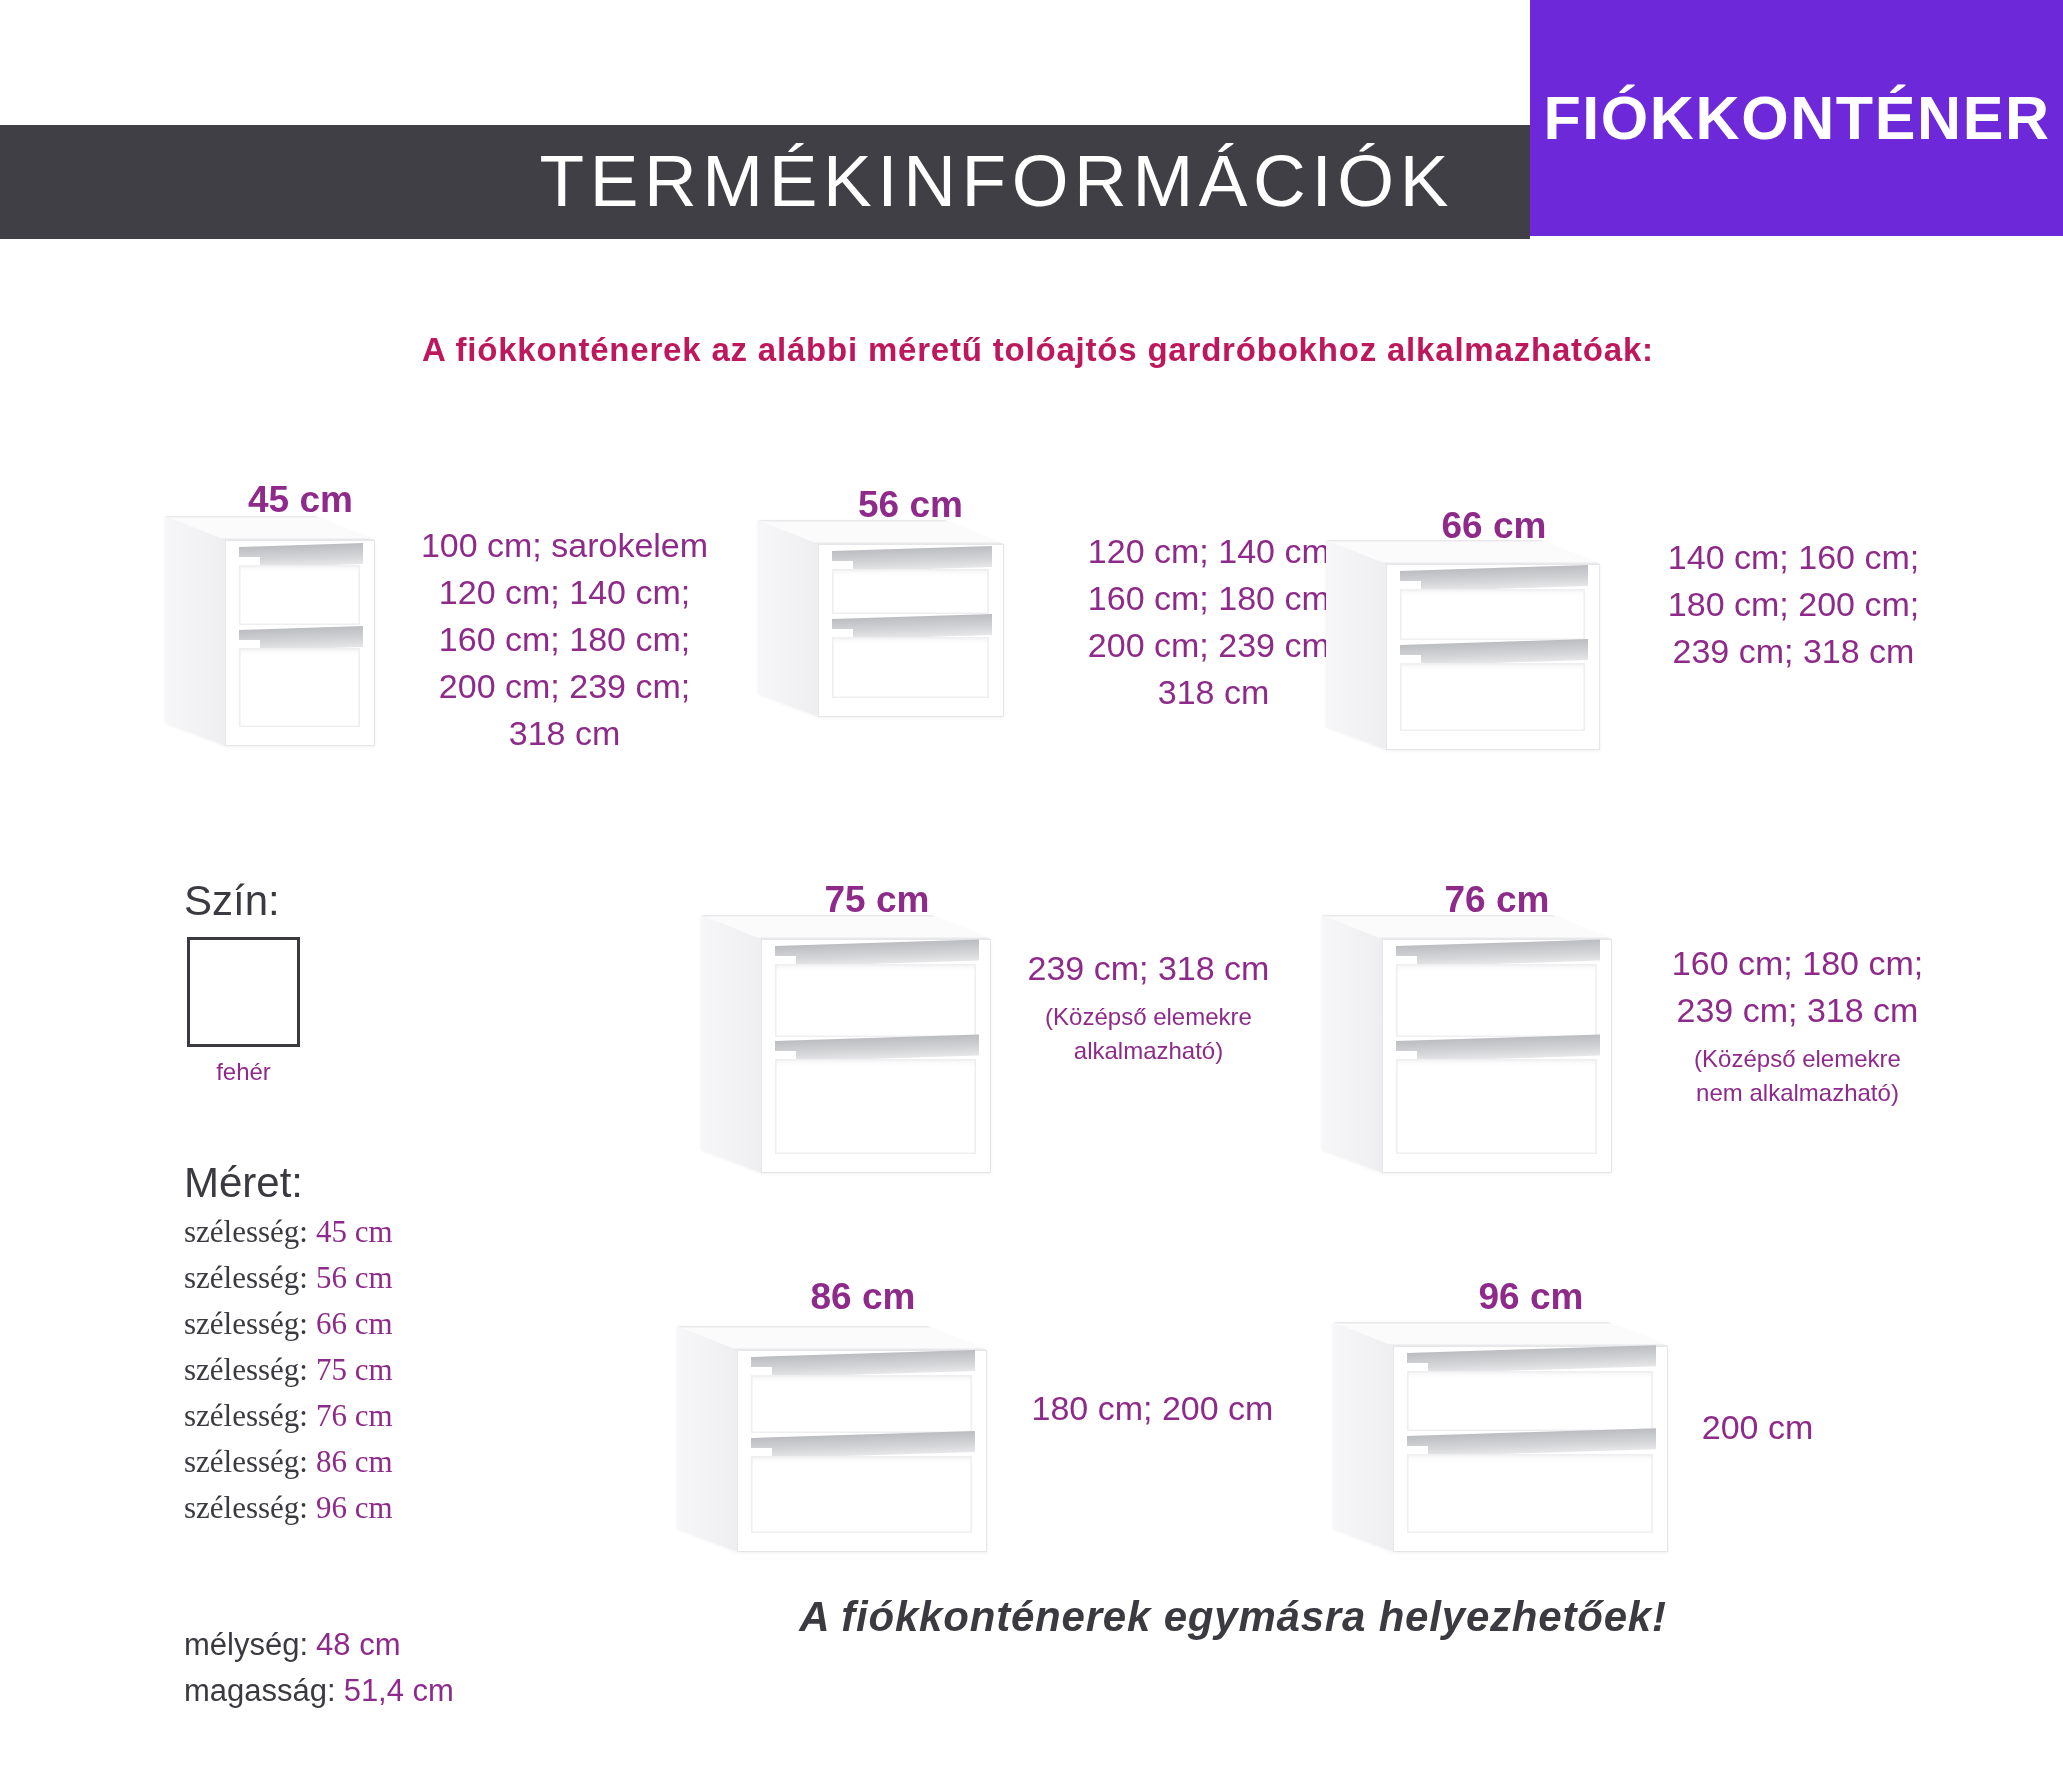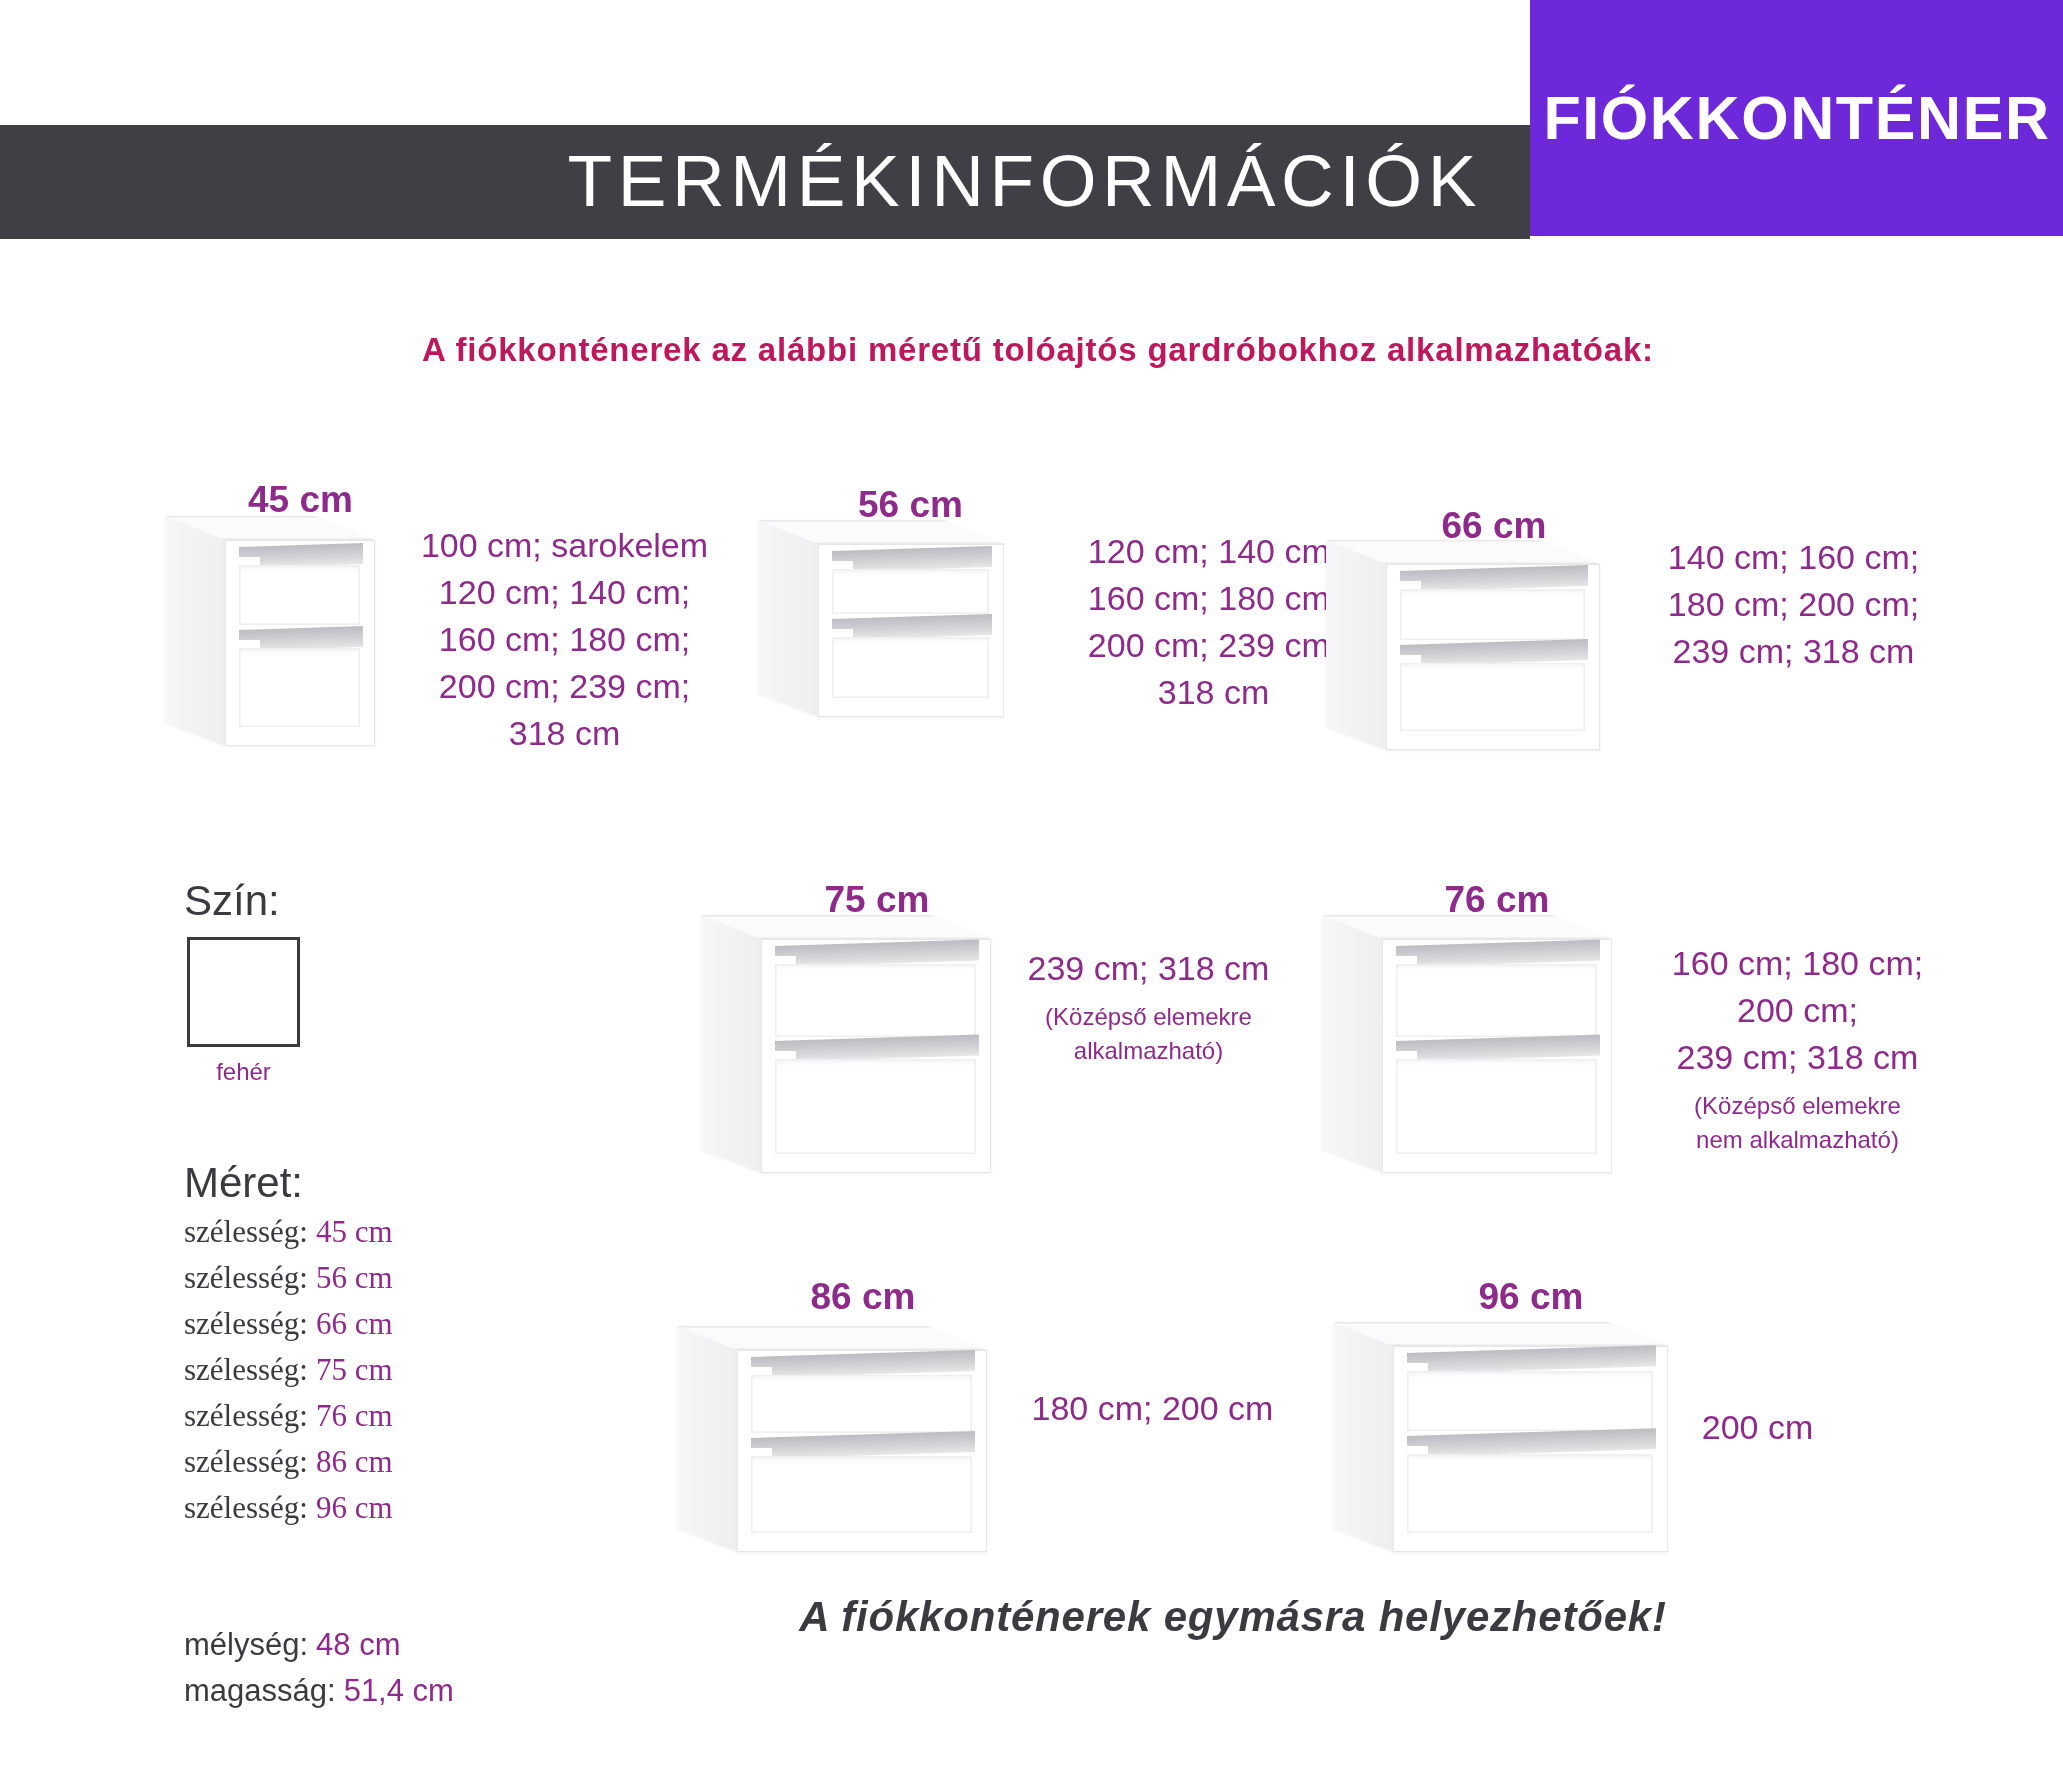--- a/index.html
+++ b/index.html
@@ -13,21 +13,21 @@
   
   .materials{
     position:absolute;left:176px;top:35px;
     font-size:32px;line-height:44px;color:#3b3a40;
   }
   .banner{
     position:absolute;left:0;top:125px;width:1530px;height:114px;
     background:#413f46;color:#ffffff;
     font-size:73px;font-weight:500;letter-spacing:5.6px;
     line-height:111px;text-align:right;
-    padding-right:48px;box-sizing:border-box;
+    padding-right:76px;box-sizing:border-box;
     white-space:nowrap;
   }
   .brand-box{
     position:absolute;left:1530px;top:0;width:534px;height:236px;
     background:#6d28d9;color:#ffffff;
     display:flex;align-items:center;justify-content:center;
     font-size:61px;font-weight:600;letter-spacing:1.6px;
     white-space:nowrap;
   }
   .intro{
@@ -229,21 +229,20 @@
           </div>
         <div class="slot lower">
             <div class="slot-shadow"></div>
             <div class="drawer-front"></div>
           </div>
       </div>
     </div>
   </div>
   <div class="sizes" style="left:1600px;top:940px;width:395px;">
     <div class="size-line">160 cm; 180 cm;</div>
-    <div class="size-line">200 cm;</div>
     <div class="size-line">239 cm; 318 cm</div>
     <div class="note">
       <div>(Középső elemekre</div>
       <div>nem alkalmazható)</div>
     </div>
   </div>
 
   <div class="cab-label" style="left:738px;top:1276px;width:250px;">86 cm</div>
   <div class="cabinet" style="left:677px;top:1326px;width:310px;height:226px;">
     <div class="cab-side"></div>

